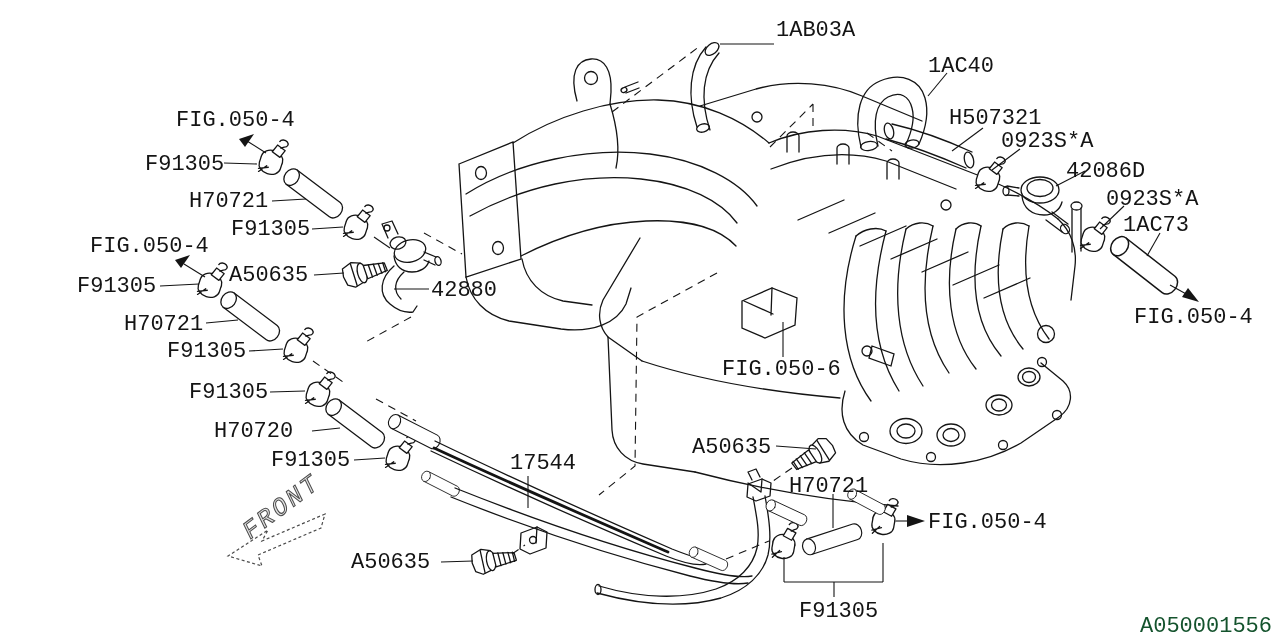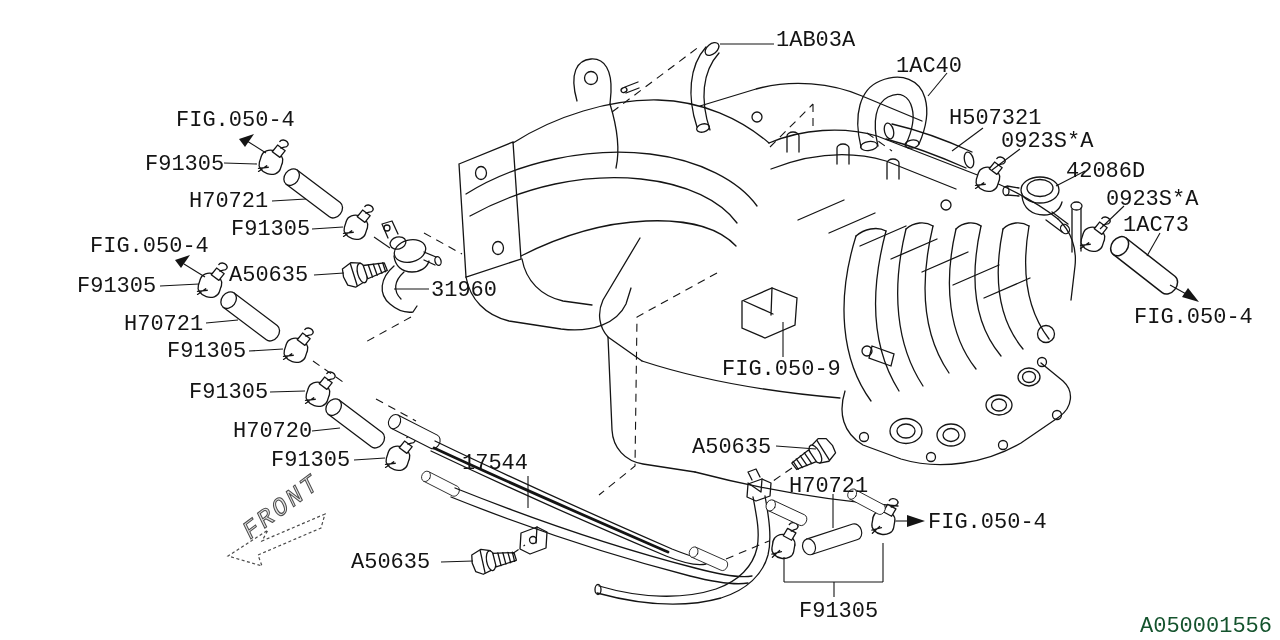--- a/index.html
+++ b/index.html
@@ -239,35 +239,35 @@
   </g>
 </svg>
 
   <div class="co" style="left:176px;top:110px">FIG.050-4</div>
   <div class="co" style="left:145px;top:154px">F91305</div>
   <div class="co" style="left:189px;top:191px">H70721</div>
   <div class="co" style="left:231px;top:219px">F91305</div>
   <div class="co" style="left:90px;top:236px">FIG.050-4</div>
   <div class="co" style="left:77px;top:276px">F91305</div>
   <div class="co" style="left:229px;top:265px">A50635</div>
-  <div class="co" style="left:431px;top:280px">31960</div>
+  <div class="co" style="left:431px;top:280px">42880</div>
   <div class="co" style="left:124px;top:314px">H70721</div>
   <div class="co" style="left:167px;top:341px">F91305</div>
   <div class="co" style="left:189px;top:382px">F91305</div>
-  <div class="co" style="left:233px;top:421px">H70720</div>
+  <div class="co" style="left:214px;top:421px">H70720</div>
   <div class="co" style="left:271px;top:450px">F91305</div>
-  <div class="co" style="left:462px;top:453px">17544</div>
-  <div class="co" style="left:722px;top:359px">FIG.050-9</div>
+  <div class="co" style="left:510px;top:453px">17544</div>
+  <div class="co" style="left:722px;top:359px">FIG.050-6</div>
   <div class="co" style="left:692px;top:437px">A50635</div>
   <div class="co" style="left:789px;top:476px">H70721</div>
   <div class="co" style="left:928px;top:512px">FIG.050-4</div>
   <div class="co" style="left:799px;top:601px">F91305</div>
   <div class="co" style="left:351px;top:552px">A50635</div>
-  <div class="co" style="left:776px;top:30px">1AB03A</div>
-  <div class="co" style="left:896px;top:56px">1AC40</div>
+  <div class="co" style="left:776px;top:20px">1AB03A</div>
+  <div class="co" style="left:928px;top:56px">1AC40</div>
   <div class="co" style="left:949px;top:108px">H507321</div>
   <div class="co" style="left:1001px;top:131px">0923S*A</div>
   <div class="co" style="left:1066px;top:161px">42086D</div>
   <div class="co" style="left:1106px;top:189px">0923S*A</div>
   <div class="co" style="left:1123px;top:215px">1AC73</div>
   <div class="co" style="left:1134px;top:307px">FIG.050-4</div>
   <div class="front">FRONT</div>
   <div class="co id" style="left:1140px;top:616px">A050001556</div>
 </div>
 

